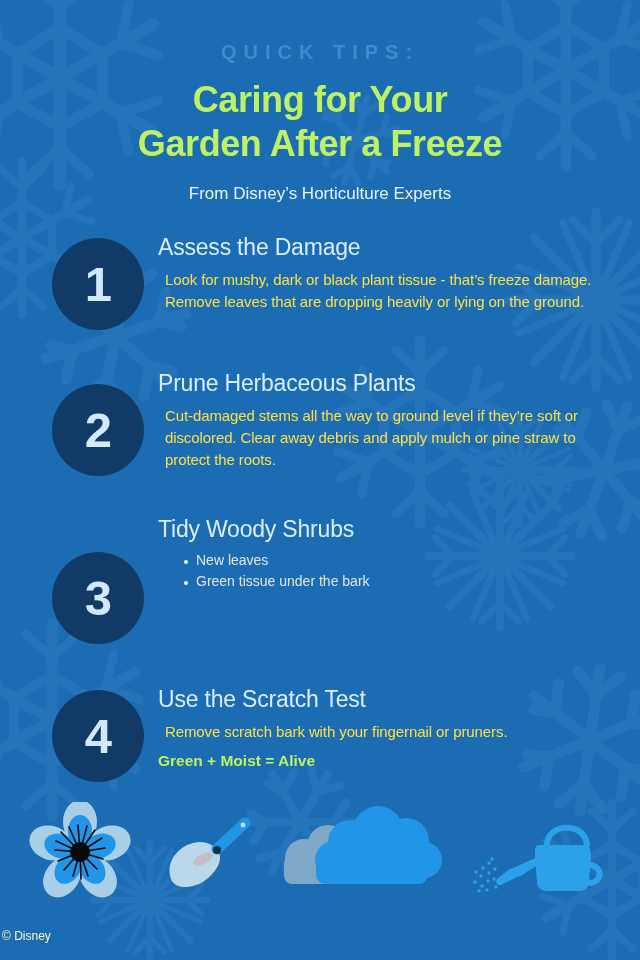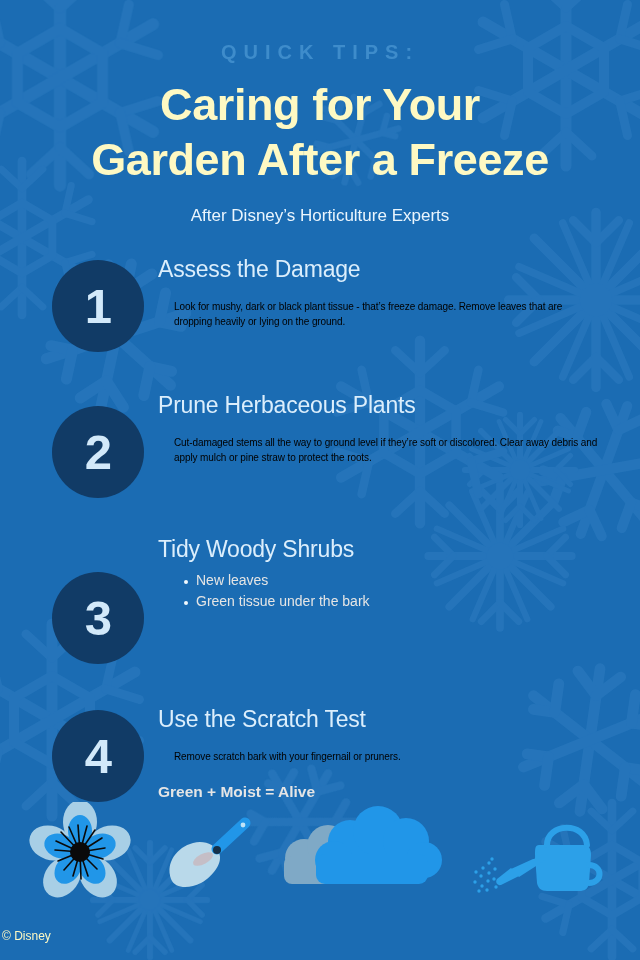--- a/index.html
+++ b/index.html
@@ -39,22 +39,22 @@
   }
   .eyebrow {
     color: #3e8ccb;
     font-size: 20px;
     font-weight: bold;
     letter-spacing: 7px;
     line-height: 1;
     margin: 0 0 16px 0;
   }
   .title {
-    color: #fef9c3;
-    font-size: 45px;
+    color: #bef264;
+    font-size: 36px;
     font-weight: bold;
     line-height: 1.22;
     letter-spacing: -0.4px;
     margin: 0 28px;
   }
   .subtitle {
     color: #eaf5fd;
     font-size: 17px;
     font-weight: normal;
     margin: 18px 0 0 0;
@@ -96,24 +96,24 @@
   }
   .tip-title {
     color: #dbeefc;
     font-size: 23px;
     font-weight: normal;
     line-height: 1.2;
     margin: 0 0 3px 0;
     letter-spacing: -0.2px;
   }
   .tip-text {
-    color: #000000;
-    font-size: 10px;
+    color: #fde047;
+    font-size: 15px;
     line-height: 1.48;
-    margin: 16px;
+    margin: 7px;
     letter-spacing: -0.1px;
   }
   .tip-bullets {
     margin: 6px 0 0 0;
     padding: 0 0 0 26px;
     list-style: none;
   }
   .tip-bullets li {
     color: #e5e5e5;
     font-size: 14px;
@@ -125,21 +125,21 @@
     content: "";
     position: absolute;
     left: 0;
     top: 10px;
     width: 4px;
     height: 4px;
     border-radius: 50%;
     background: #f2f9fe;
   }
   .tip-emph {
-    color: #e5e5e5;
+    color: #bef264;
     font-weight: bold;
     font-size: 15.5px;
     line-height: 1.45;
     margin: 0;
   }
 
   
   .tip--1 { margin-top: 0px; }
   .tip--2 { margin-top: 38px; }
   .tip--3 { margin-top: 36px; }
@@ -272,21 +272,21 @@
       <use href="#flake-c" x="0" y="0" transform="translate(356,140) scale(0.55) rotate(15)"></use>
     </g>
   </svg>
 
   <div class="header">
     <div class="eyebrow">QUICK TIPS:</div>
     <h1 class="title">
       <span>Caring for Your</span><br>
       <span>Garden After a Freeze</span>
     </h1>
-    <div class="subtitle">After Disney’s Horticulture Experts</div>
+    <div class="subtitle">From Disney’s Horticulture Experts</div>
   </div>
 
   <div class="tips">
 
     <div class="tip tip--1">
       <div class="badge">1</div>
       <div class="tip-body">
         <div class="tip-title">Assess the Damage</div>
         <p class="tip-text">Look for mushy, dark or black plant tissue - that’s freeze damage. Remove leaves that are dropping heavily or lying on the ground.</p>
       </div>

